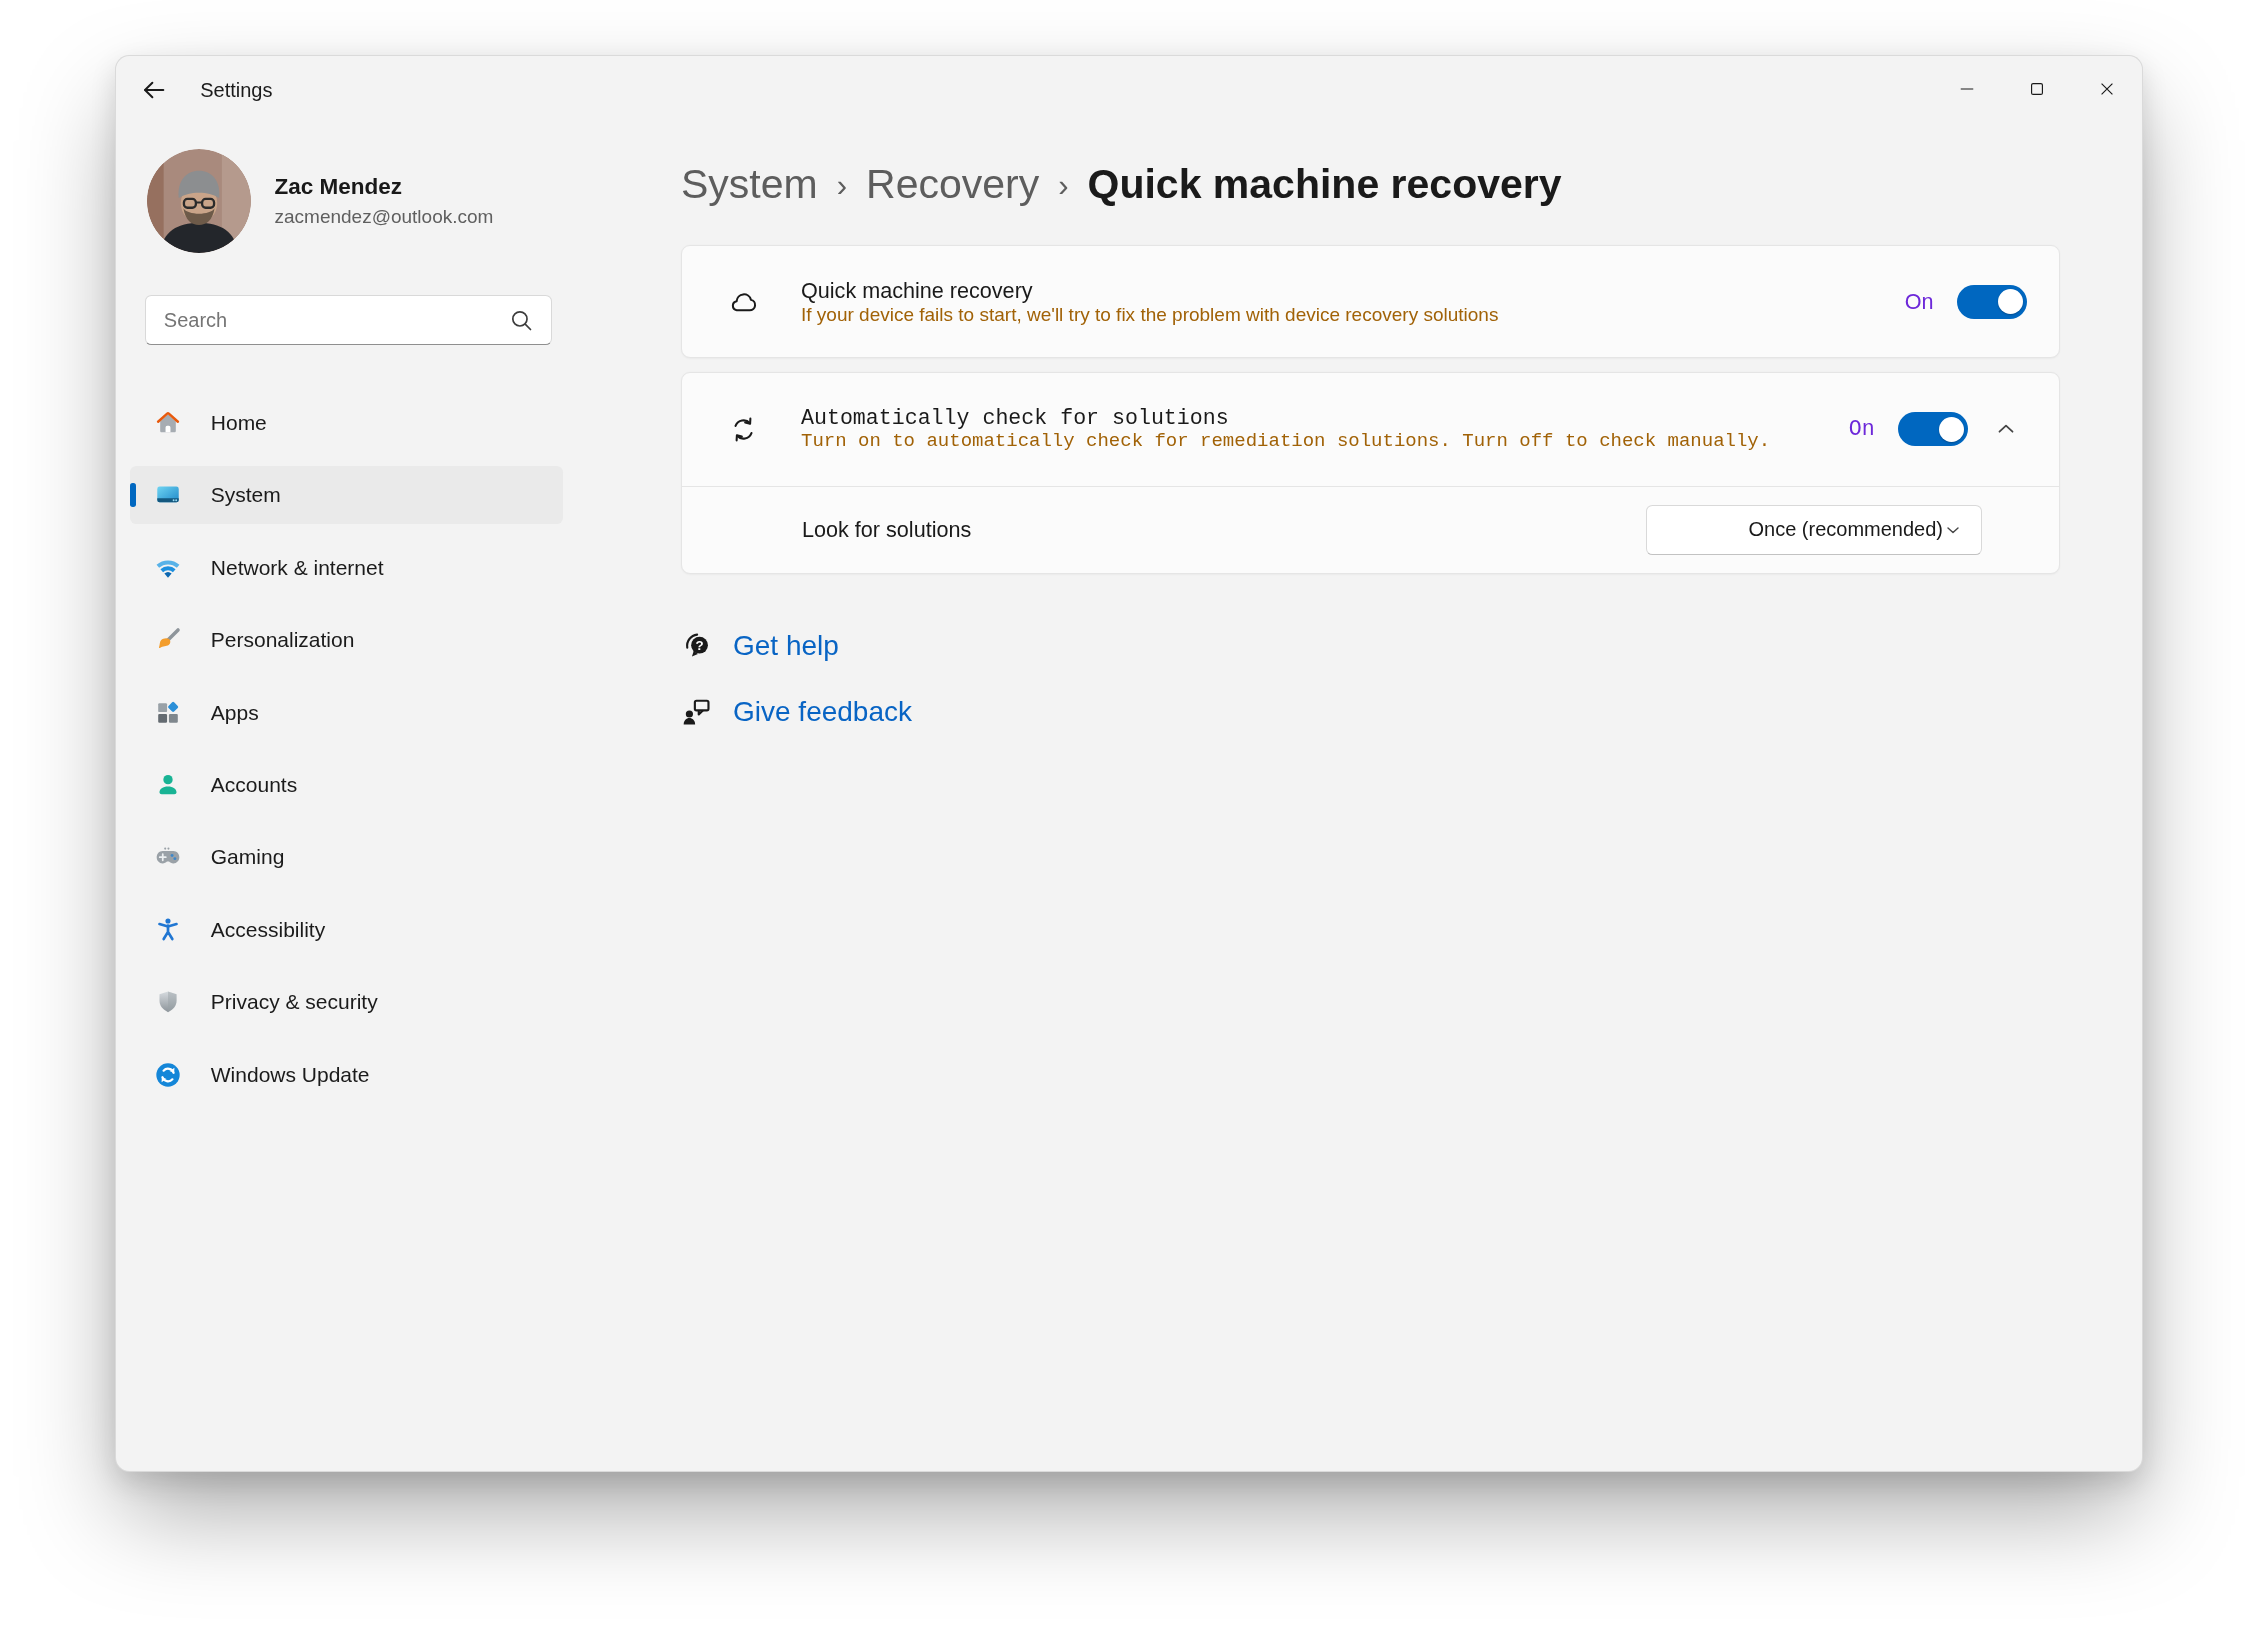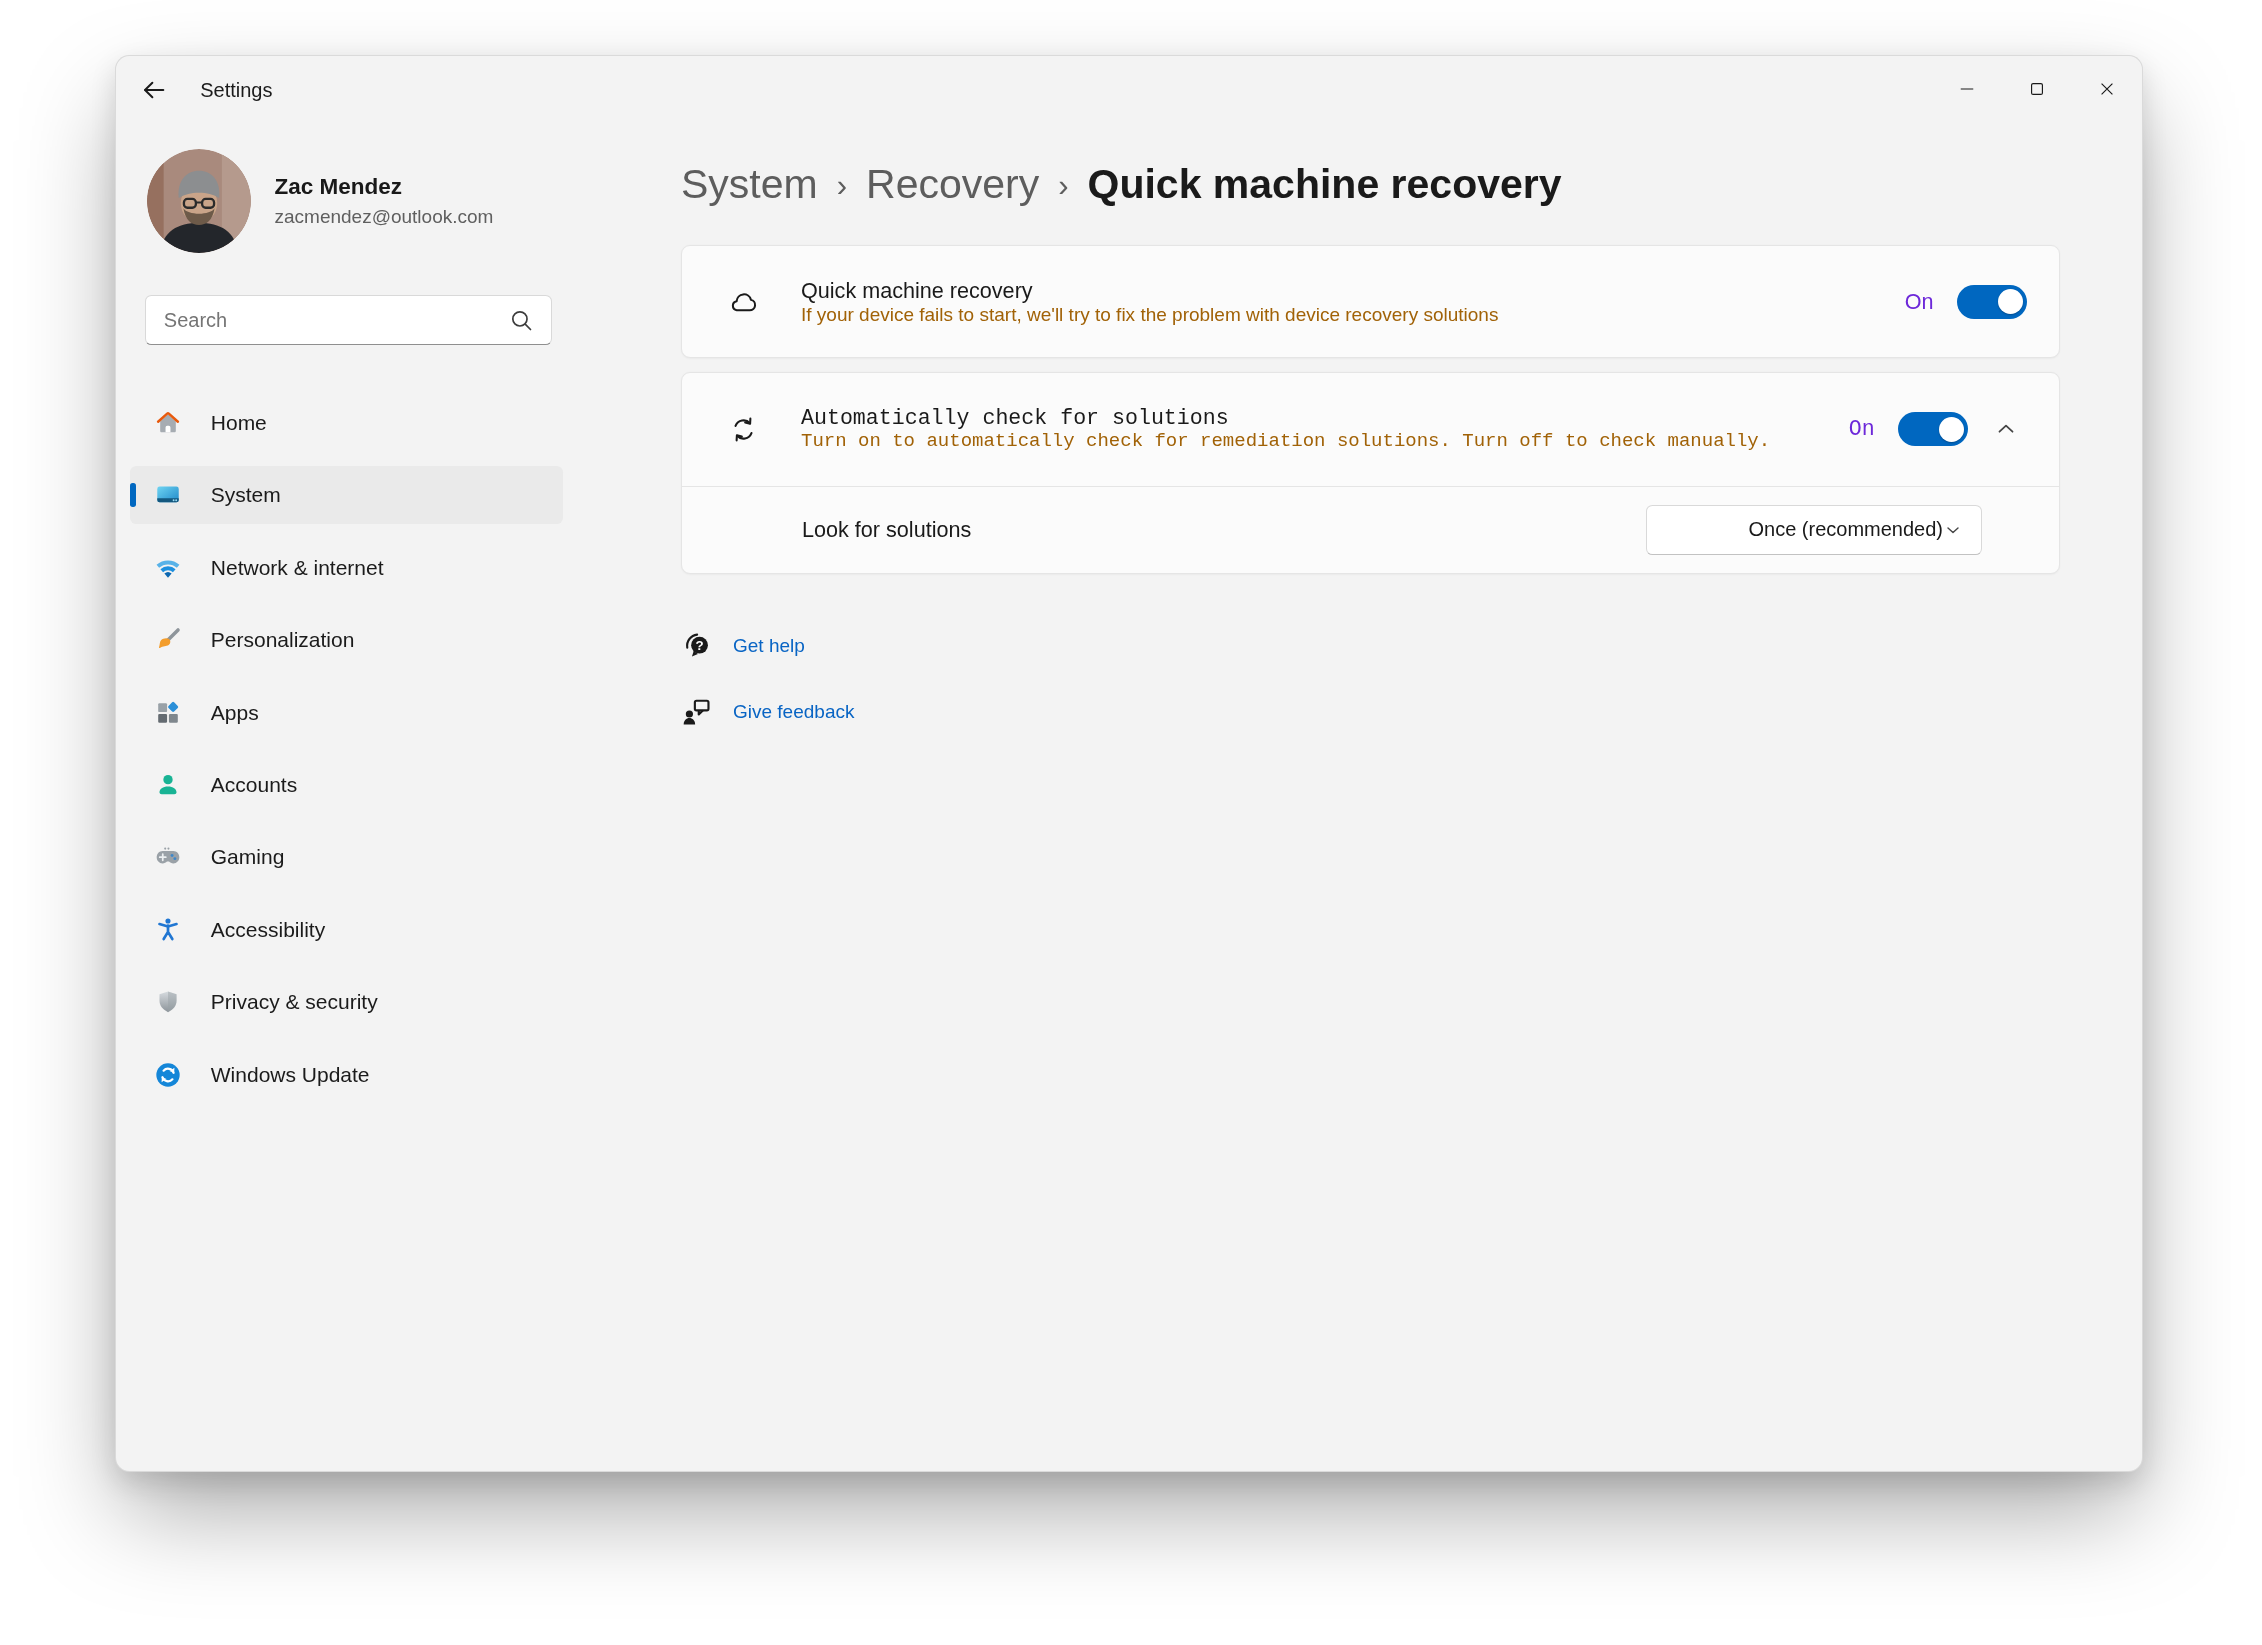--- a/index.html
+++ b/index.html
@@ -122,21 +122,21 @@
   .dropdown svg { width: 20px; height: 20px; flex: 0 0 20px; }
 
   .card2 { margin-top: 13.5px; }
   .card1 { margin-top: 33px; }
 
   
   .links { margin-top: 54px; }
   .link-row { display: flex; align-items: center; height: 36px; margin-bottom: 30px; cursor: pointer; width: fit-content; }
   .link-icon { width: 32px; height: 32px; flex: 0 0 32px; }
   .link-icon svg { width: 100%; height: 100%; }
-  .link-text { margin-left: 20px; font-size: 19px; color: #0864C4; }
+  .link-text { margin-left: 20px; font-size: 28px; color: #0864C4; }
 </style>
 </head>
 <body>
 
 <div class="stage">
   <div class="window">
 
     <div class="titlebar">
       <button class="tb-back">
         <svg viewBox="0 0 24 24" fill="none" stroke="#1a1a1a" stroke-width="1.7" stroke-linecap="round" stroke-linejoin="round">

